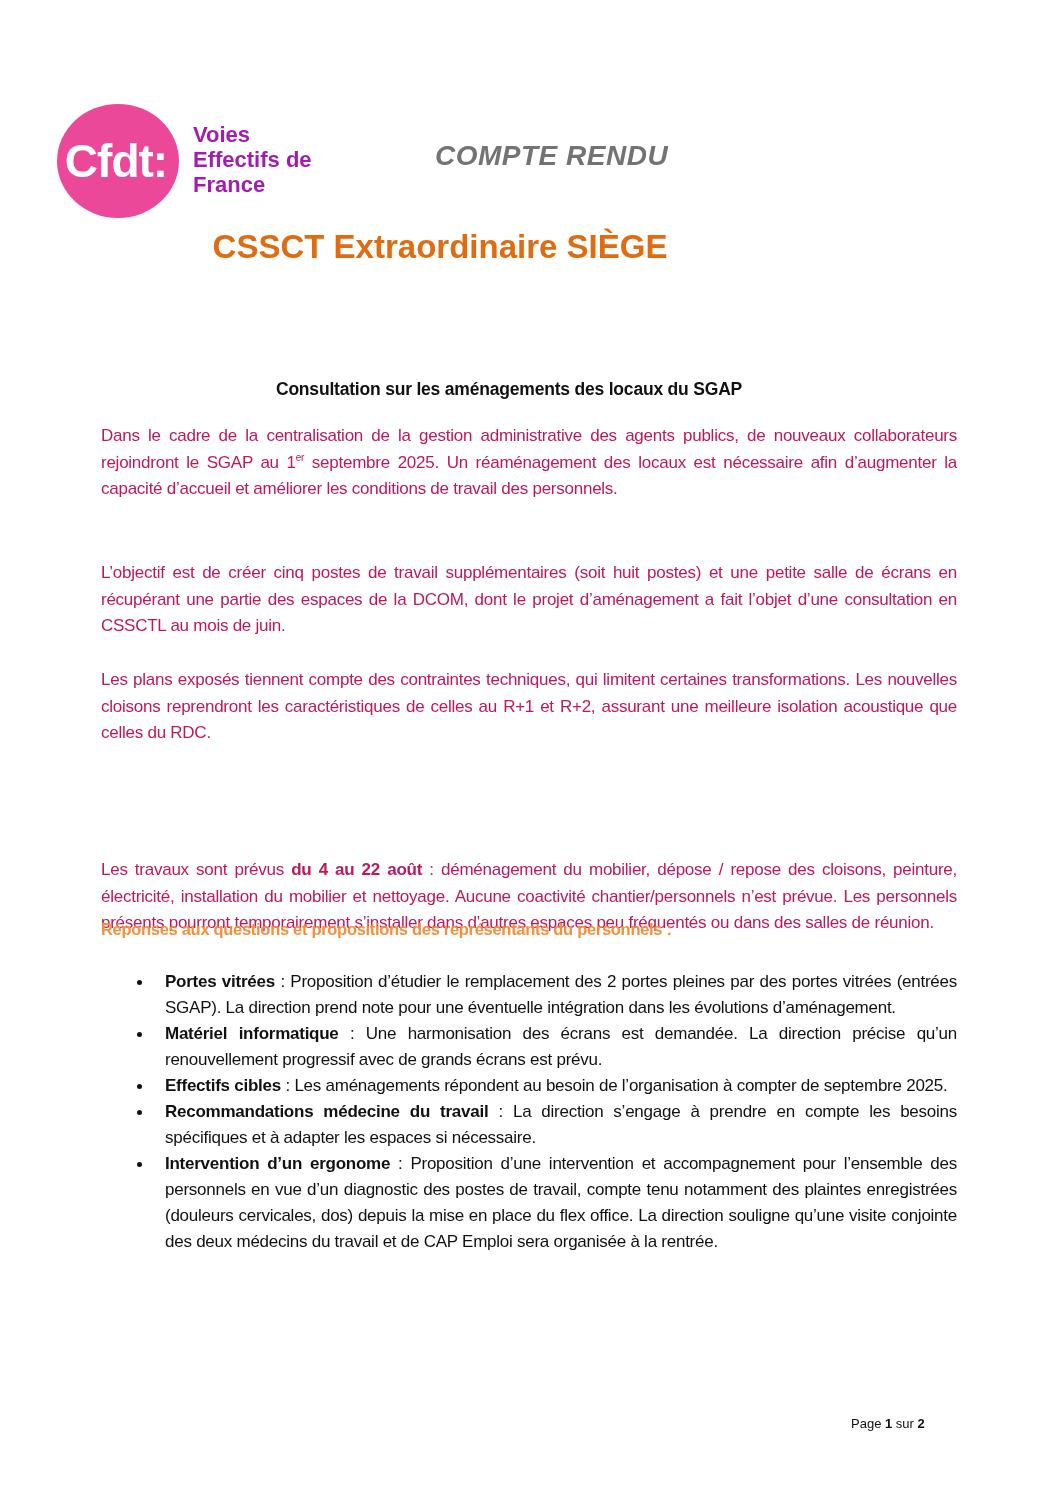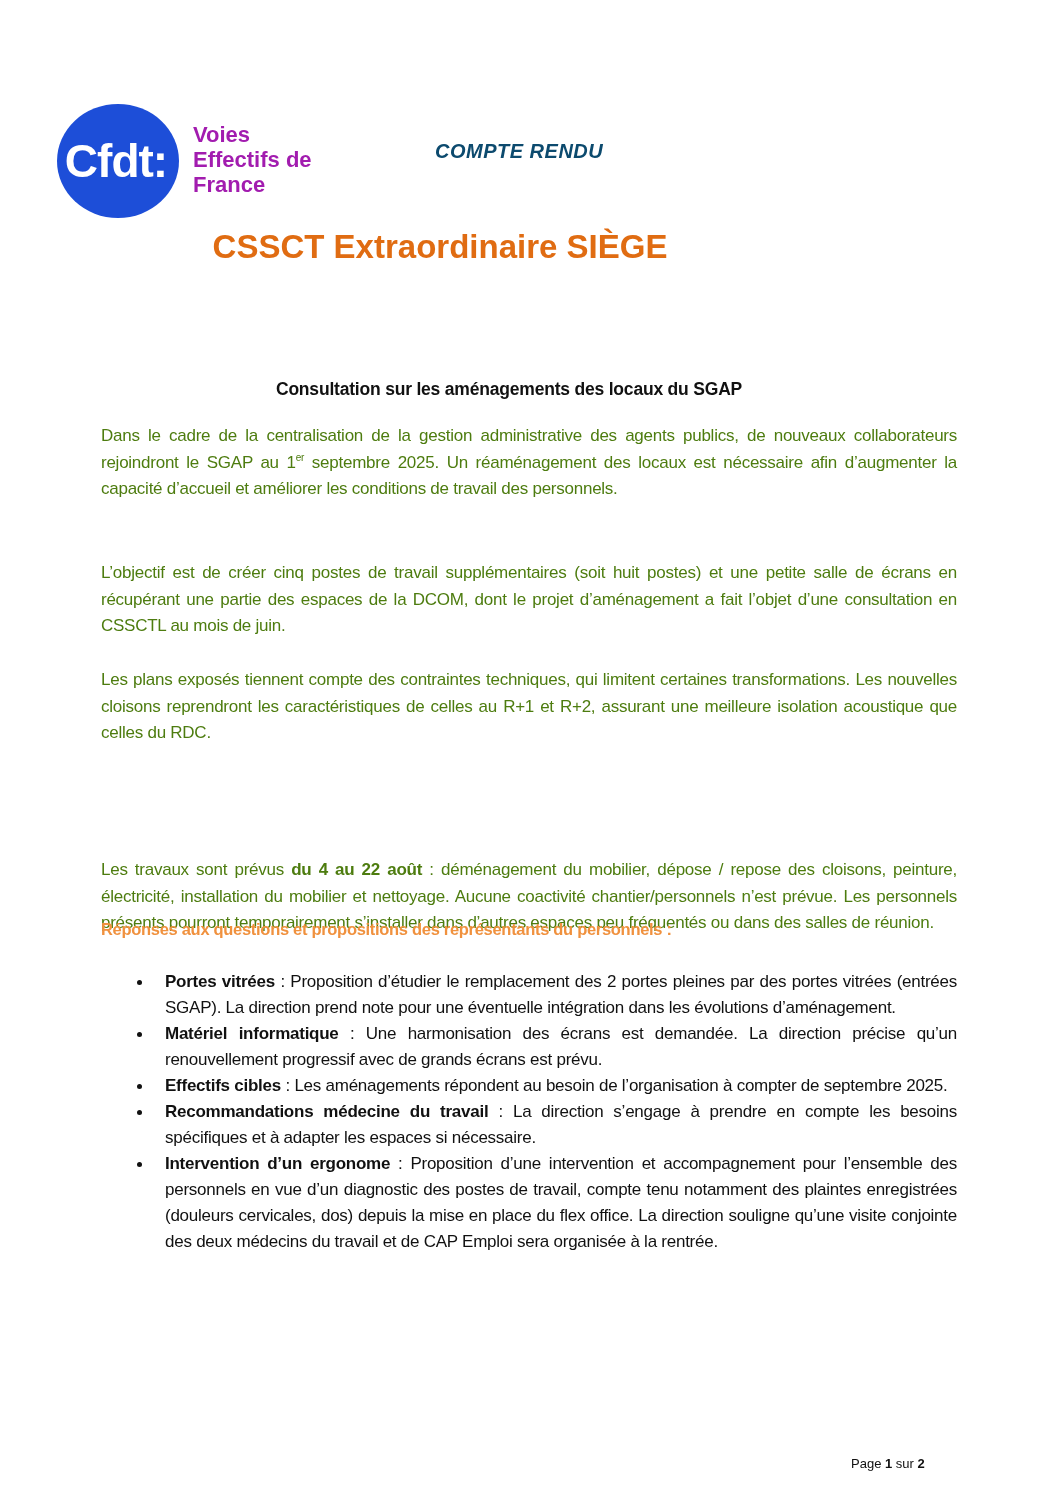--- a/index.html
+++ b/index.html
@@ -2,55 +2,55 @@
 <html><head>
   <meta charset="utf-8">
   <style>
     html, body { margin: 0; padding: 0; background: #ffffff; }
     body { width: 1058px; height: 1497px; position: relative; overflow: hidden; color: #111; }
     .page { position: absolute; left: 0; top: 0; width: 1058px; height: 1497px; background: #fff; }
 
     
     .logo-circle {
       position: absolute; left: 57px; top: 104px; width: 122px; height: 114px;
-      border-radius: 50%; background: #1d4ed8;
+      border-radius: 50%; background: #ec4899;
       display: flex; align-items: center; justify-content: center;
     }
     .logo-circle span {
       font-family: "Liberation Sans", sans-serif; font-weight: bold; color: #fff;
       font-size: 46px; letter-spacing: -1px; margin-left: -4px;
     }
     .logo-text {
       position: absolute; left: 193px; top: 122px;
       font-family: "Liberation Sans", sans-serif; font-weight: bold; color: #a21caf;
       font-size: 22px; line-height: 25px;
     }
     .compte-rendu {
       position: absolute; left: 435px; top: 140px;
       font-family: "Liberation Sans", sans-serif; font-weight: bold; font-style: italic;
-      color: #0c4a6e; font-size: 20px; letter-spacing: 0.5px;
+      color: #737373; font-size: 28px; letter-spacing: 0.5px;
     }
     .title {
       position: absolute; left: 0; width: 880px; text-align: center;
       font-family: "Liberation Sans", sans-serif; font-weight: bold; color: #e06c12;
       font-size: 33px; line-height: 38px;
     }
     .title.l1 { top: 228px; }
     .title.l2 { top: 280px; }
 
     .subtitle {
       position: absolute; left: 0; width: 1018px; text-align: center; top: 379px;
       font-family: "Liberation Sans", sans-serif; font-weight: bold; color: #111;
       font-size: 17.5px; letter-spacing: -0.2px;
     }
 
     .body-text {
       position: absolute; left: 101px; width: 856px;
       font-family: "Liberation Sans Narrow", "Liberation Sans", sans-serif;
-      font-size: 17px; line-height: 26.5px; text-align: justify; color: #4d7c0f;
+      font-size: 17px; line-height: 26.5px; text-align: justify; color: #be185d;
       letter-spacing: -0.25px;
     }
     .p1 { top: 423px; }
     .p2 { top: 560px; }
     .p3 { top: 667px; }
     .p4 { top: 812px; margin-top: 45px; }
     sup { font-size: 10px; line-height: 0; }
     b { font-weight: bold; }
 
     .section-heading {
@@ -64,21 +64,21 @@
       font-family: "Liberation Sans", sans-serif; font-size: 17px; line-height: 26px; color: #111;
       letter-spacing: -0.25px;
     }
     .bullets li { position: relative; padding-left: 64px; text-align: justify; }
     .bullets li .dot {
       position: absolute; left: 36px; top: 11px; width: 5px; height: 5px; border-radius: 50%; background: #111;
     }
 
     .footer {
       position: absolute; left: 851px; top: 1416px;
-      font-family: "Liberation Sans", sans-serif; font-size: 13px; color: #111; margin-top: 40px;
+      font-family: "Liberation Sans", sans-serif; font-size: 13px; color: #111;
     }
   </style>
 </head>
 <body>
 
 <div class="page">
 
   <div class="logo-circle">
     <span>Cfdt:</span>
   </div>

